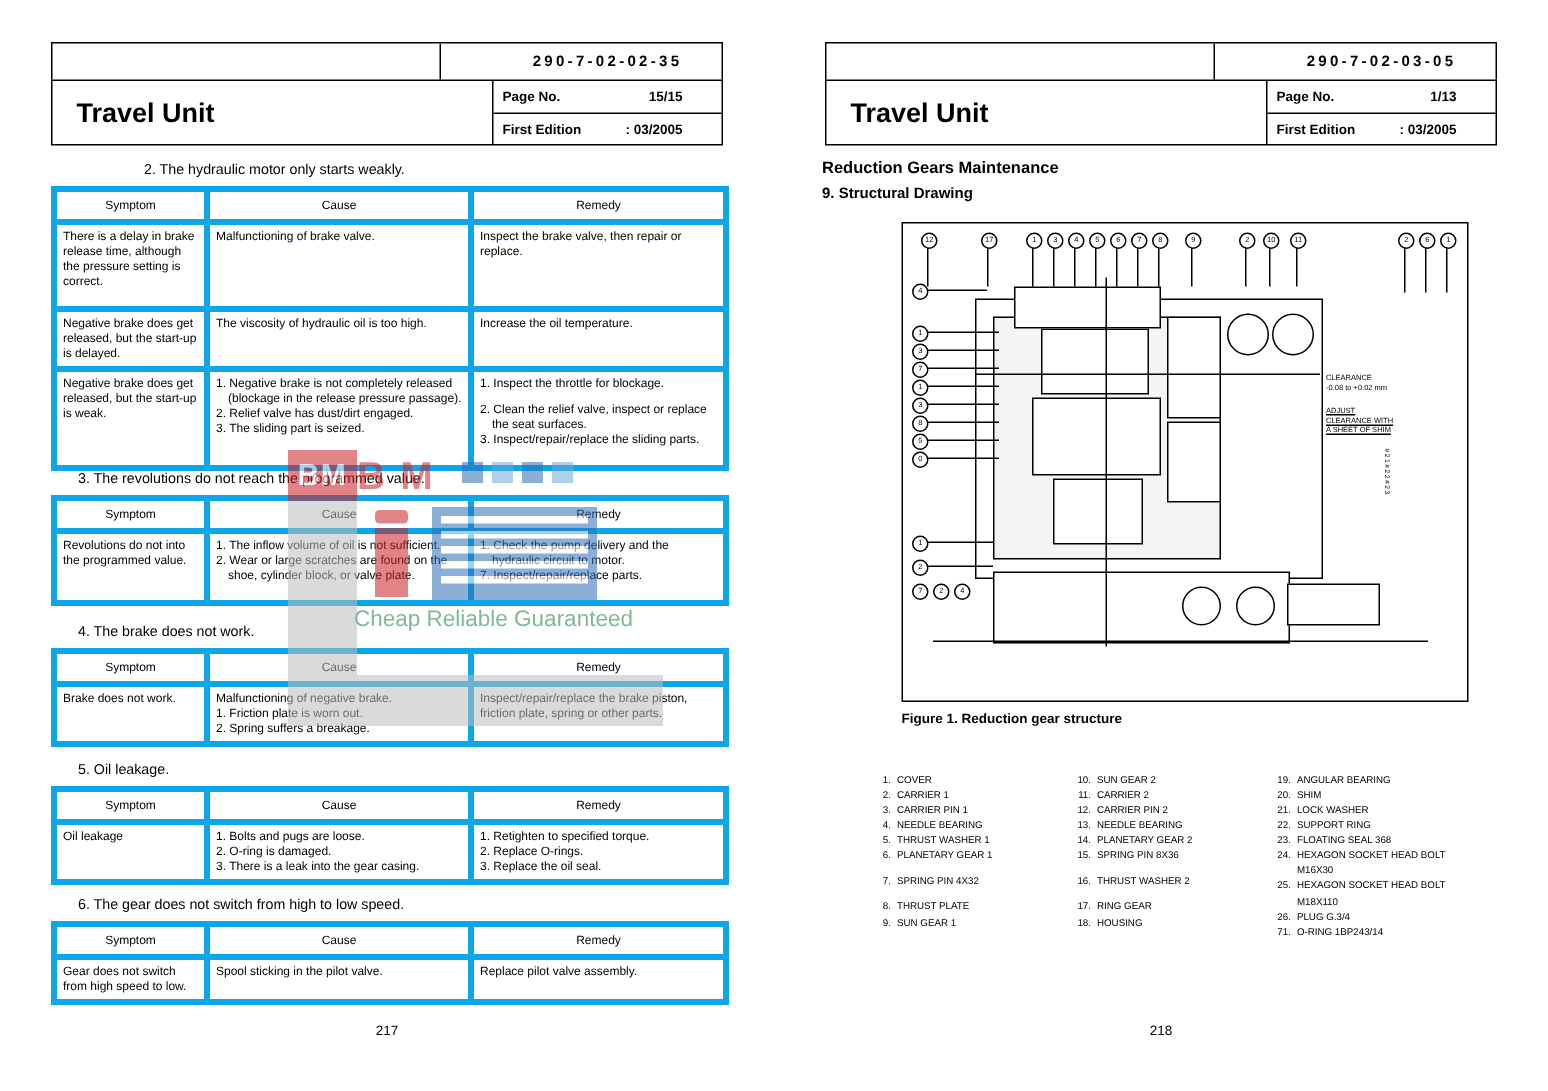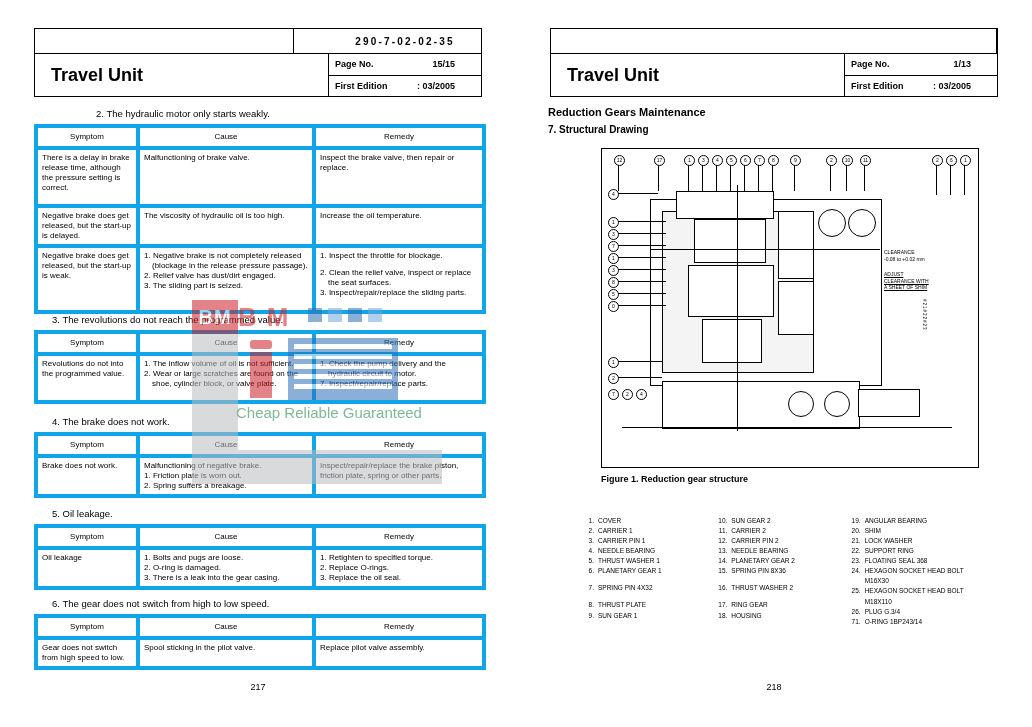--- a/index.html
+++ b/index.html
@@ -429,40 +429,41 @@
     </tbody>
   </table>
 
   <div class="pageno" style="left:228px; top:682px;">217</div>
 </div>
 
 <div class="page page-right">
   <div class="hdr" style="left:34px;">
     <div class="hdr-top">
       <div class="hdr-top-blank"></div>
+      <div class="hdr-code">290-7-02-03-05</div>
     </div>
     <div class="hdr-bot">
       <div class="hdr-title">Travel Unit</div>
       <div class="hdr-meta">
         <div class="hdr-meta-row top">
           <span class="hdr-meta-label">Page No.</span>
           <span class="hdr-meta-val">1/13</span>
         </div>
         <div class="hdr-meta-row">
           <span class="hdr-meta-label">First Edition</span>
           <span class="hdr-meta-val thin">: 03/2005</span>
         </div>
       </div>
     </div>
   </div>
   <div class="pageno" style="left:228px; top:682px;">218</div>
 </div>
 
 <div class="rt-h1">Reduction Gears Maintenance</div>
-<div class="rt-h2">7. Structural Drawing</div>
+<div class="rt-h2">9. Structural Drawing</div>
 
 <div class="fig-box">
 
   <div class="fg-rect" style="left:48px; top:50px; width:230px; height:185px;"></div>
   <div class="fg-rect" style="left:60px; top:62px; width:150px; height:160px; background:#f4f4f4;"></div>
   <div class="fg-rect" style="left:74px; top:42px; width:96px; height:26px;"></div>
   <div class="fg-rect" style="left:92px; top:70px; width:70px; height:42px;"></div>
   <div class="fg-rect" style="left:86px; top:116px; width:84px; height:50px;"></div>
   <div class="fg-rect" style="left:100px; top:170px; width:58px; height:42px;"></div>
   <div class="fg-rect" style="left:176px; top:62px; width:34px; height:66px;"></div>

